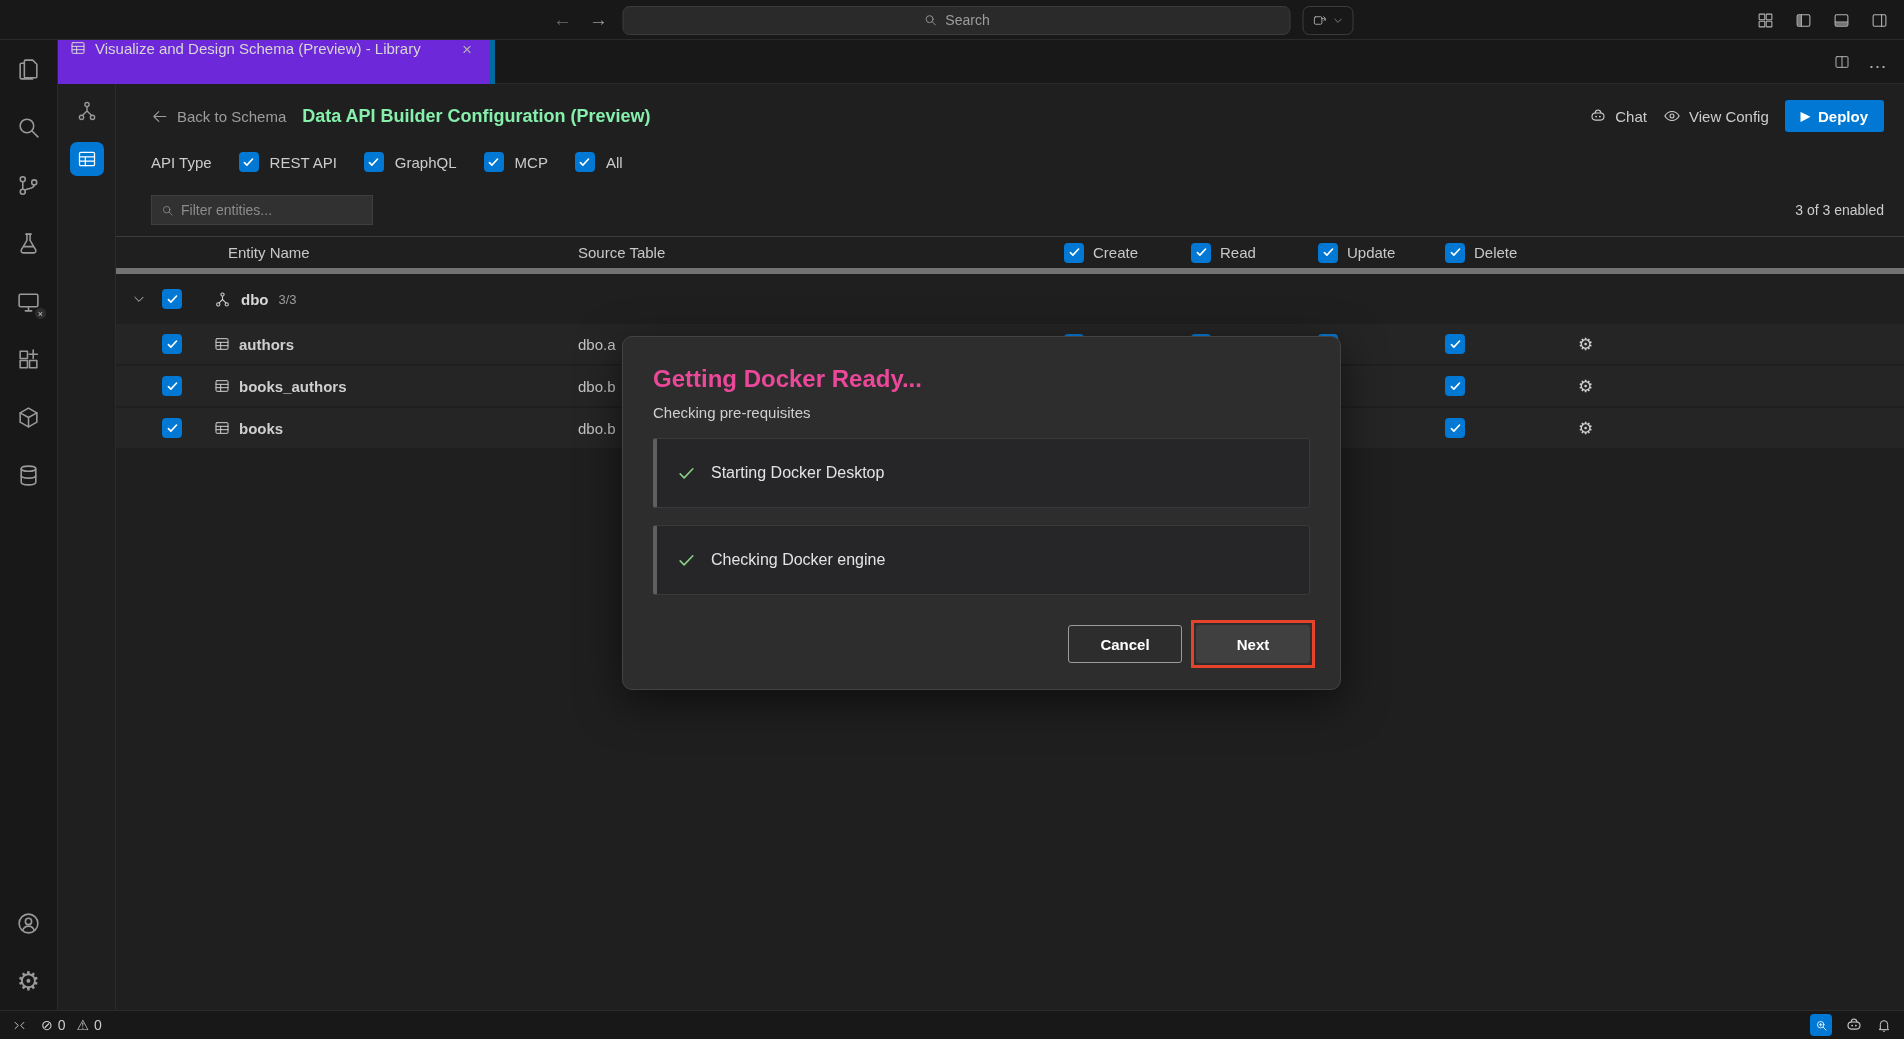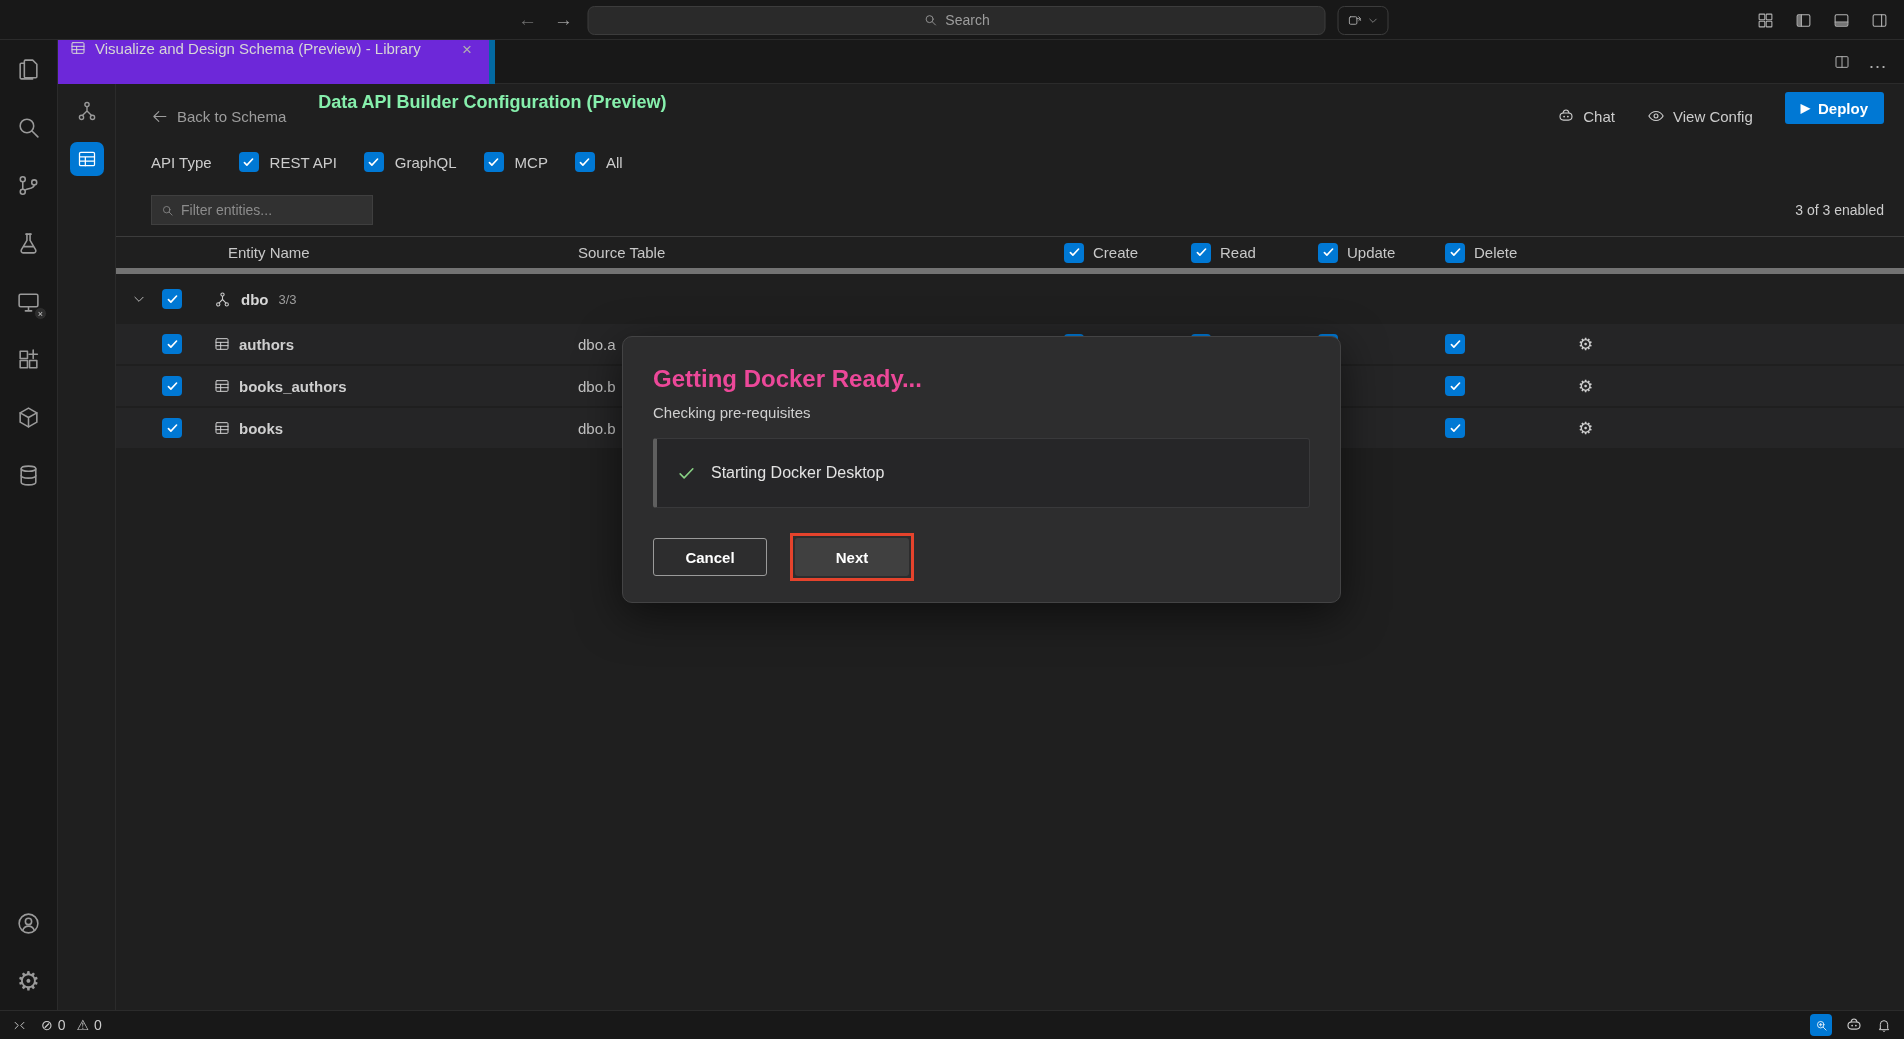--- a/index.html
+++ b/index.html
@@ -5,21 +5,21 @@
   *{margin:0;padding:0;box-sizing:border-box}
   html,body{width:1904px;height:1039px;overflow:hidden;background:#1f1f1f;
     font-family:"Liberation Sans",sans-serif;color:#cccccc}
   .window{position:relative;width:1904px;height:1039px;display:flex;flex-direction:column;background:#1f1f1f}
 
   
   .titlebar{height:40px;background:#181818;border-bottom:1px solid #2b2b2b;position:relative;flex:0 0 auto}
   .tb-center{position:absolute;left:50%;top:0;transform:translateX(-50%);height:40px;display:flex;align-items:center;gap:12px}
   .nav-arrow{color:#9d9d9d;font-size:19px;width:24px;text-align:center}
   .nav-arrow.dim{color:#6e6e6e}
-  .searchbox{width:738px;height:29px;background:#2a2a2a;border:1px solid #3c3c3c;border-radius:7px;
+  .searchbox{width:668px;height:29px;background:#2a2a2a;border:1px solid #3c3c3c;border-radius:7px;
     display:flex;align-items:center;justify-content:center;gap:8px;color:#9d9d9d;font-size:14px}
   .session-btn{display:flex;align-items:center;gap:5px;border:1px solid #3c3c3c;border-radius:7px;height:29px;padding:0 9px;color:#a8a8a8}
   .tb-right{position:absolute;right:16px;top:0;height:40px;display:flex;align-items:center;gap:21px;color:#b4b4b4}
   .ico{display:block;stroke:currentColor;fill:none;stroke-width:1.5;stroke-linecap:round;stroke-linejoin:round}
 
   
   .mainrow{flex:1;display:flex;min-height:0}
   .activitybar{width:58px;background:#181818;border-right:1px solid #2b2b2b;display:flex;flex-direction:column;flex:0 0 auto}
   .ab-btn{height:58px;display:flex;align-items:center;justify-content:center;color:#9a9a9a;position:relative}
   .ab-spacer{flex:1}
@@ -35,21 +35,21 @@
   .tabbar-fill{flex:1;border-bottom:1px solid #2b2b2b;display:flex;align-items:center;justify-content:flex-end;gap:18px;padding-right:16px;color:#b0b0b0}
   .more-glyph{font-size:19px;letter-spacing:1px}
 
   .editor{flex:1;display:flex;min-height:0}
   .rail{width:58px;border-right:1px solid #2b2b2b;display:flex;flex-direction:column;align-items:center;padding-top:10px;gap:14px;flex:0 0 auto}
   .rail-btn{width:34px;height:34px;display:flex;align-items:center;justify-content:center;color:#9a9a9a;border-radius:7px}
   .rail-btn.active{background:#0078d4;color:#ffffff}
 
   
   .content{flex:1;min-width:0;display:flex;flex-direction:column}
-  .content-header{display:flex;height:56px;padding:8px 20px 0 35px;gap:32px}
+  .content-header{display:flex;align-items:center;height:56px;padding:8px 20px 0 35px;gap:16px}
   .back-link{display:flex;align-items:center;gap:9px;color:#9d9d9d;font-size:15px}
   .page-title{font-size:18px;font-weight:700;color:#86efac}
   .spacer{flex:1}
   .hdr-btn{display:flex;align-items:center;gap:8px;color:#cccccc;font-size:15px}
   .deploy-btn{background:#0078d4;color:#fff;font-weight:600;font-size:15px;height:32px;padding:0 16px;border-radius:3px;
     display:flex;align-items:center;gap:8px;border:none}
 
   .api-row{display:flex;align-items:center;gap:27px;height:44px;padding-left:35px}
   .api-label{font-size:15px;color:#cccccc}
   .opt{display:flex;align-items:center;gap:11px;font-size:15px}
@@ -84,21 +84,21 @@
 
   
   .dialog{position:absolute;left:622px;top:336px;width:719px;background:#2d2d2e;border:1px solid #434344;border-radius:10px;
     box-shadow:0 12px 44px rgba(0,0,0,.55);padding:28px 30px 26px;z-index:50}
   .dialog-title{font-size:24px;font-weight:700;color:#ec4899}
   .dialog-sub{font-size:15px;color:#cfcfcf;margin-top:11px}
   .step{margin-top:17px;height:70px;background:#262628;border:1px solid #39393b;border-left:4px solid #5f5f5f;border-radius:3px;
     display:flex;align-items:center;gap:15px;padding:0 20px;font-size:16px;color:#e3e3e3}
   .step:first-of-type{margin-top:26px}
   .stepcheck{color:#89d185}
-  .dialog-actions{display:flex;align-items:center;gap:28px;margin-top:30px}
+  .dialog-actions{display:flex;justify-content:flex-end;align-items:center;gap:14px;margin-top:30px}
   .btn{height:38px;min-width:114px;border-radius:3px;font-size:15px;font-family:"Liberation Sans",sans-serif;cursor:pointer}
   .btn-cancel{background:transparent;border:1px solid #9a9a9a;color:#ffffff;font-weight:600}
   .btn-next-wrap{position:relative;display:inline-block}
   .btn-next{background:#404040;border:none;color:#ffffff;font-weight:700}
   .annotation-box{position:absolute;inset:-5px;border:3px solid #e5432c;pointer-events:none}
 </style>
 </head>
 <body>
 
 <div class="window">
@@ -563,20 +563,26 @@
   <div class="dialog">
     <div class="dialog-title">Getting Docker Ready...</div>
     <div class="dialog-sub">Checking pre-requisites</div>
 
     <div class="step">
       <svg class="ico stepcheck" width="19" height="19" viewBox="0 0 24 24" style="stroke-width:2">
           <path d="M4 12.5l5 5L20 6"></path>
         </svg>
       <span>Starting Docker Desktop</span>
     </div>
+    <div class="step">
+      <svg class="ico stepcheck" width="19" height="19" viewBox="0 0 24 24" style="stroke-width:2">
+          <path d="M4 12.5l5 5L20 6"></path>
+        </svg>
+      <span>Checking Docker engine</span>
+    </div>
 
     <div class="dialog-actions">
       <button class="btn btn-cancel">Cancel</button>
       <span class="btn-next-wrap">
         <button class="btn btn-next">Next</button>
         <span class="annotation-box"></span>
       </span>
     </div>
   </div>
 

